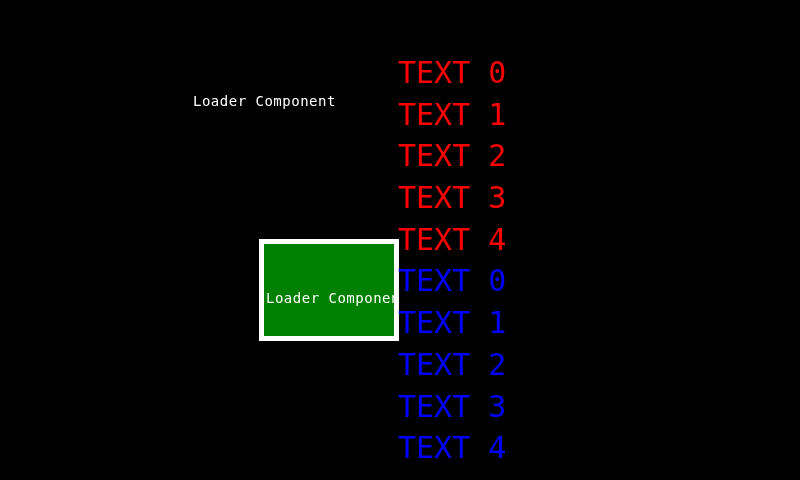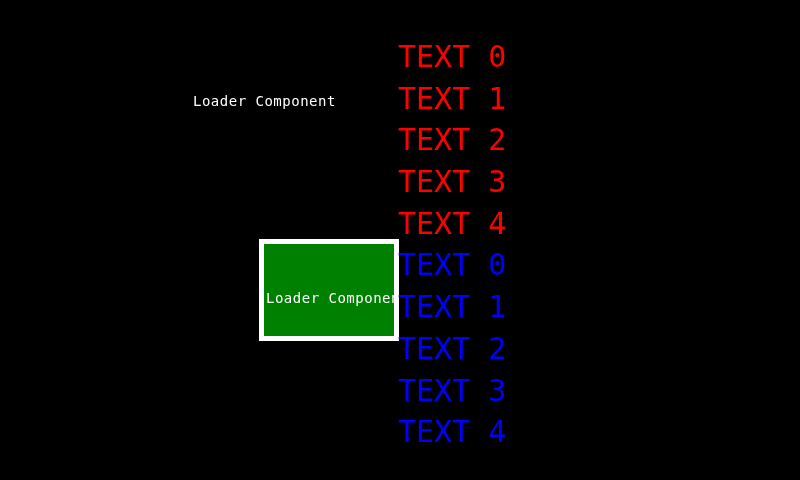--- a/index.html
+++ b/index.html
@@ -49,21 +49,21 @@
     font-size: 14px;
     line-height: 18px;
     letter-spacing: 0.5px;
     white-space: nowrap;
   }
 
   
   .text-list {
     position: absolute;
     left: 398px;
-    top: 36px;
+    top: 52px;
     width: 340px;
   }
   .text-item {
     height: 41.7px;
     line-height: 41.7px;
     font-size: 30px;
     white-space: nowrap;
     letter-spacing: 0px;
   }
 </style>

